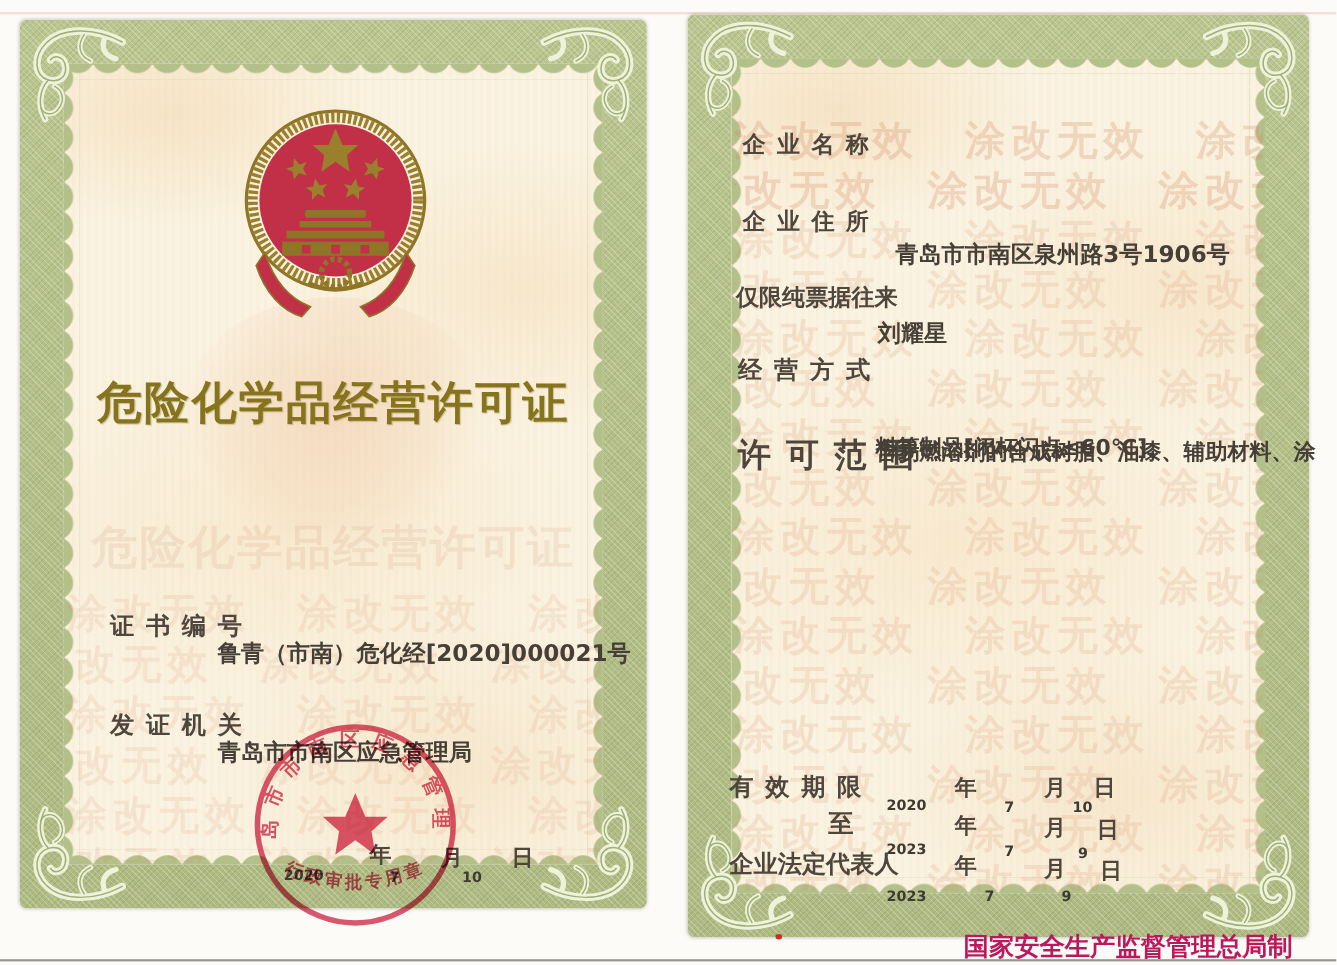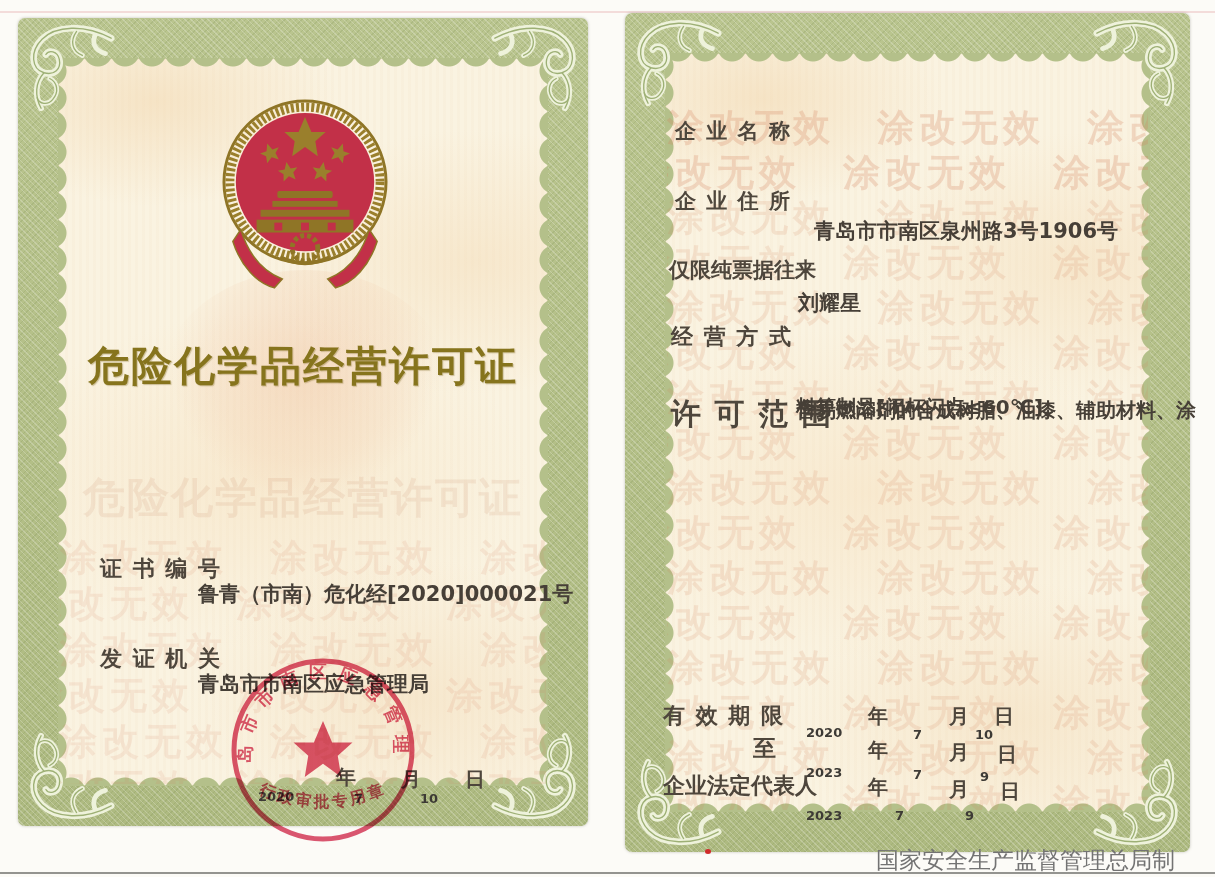--- a/index.html
+++ b/index.html
@@ -60,21 +60,21 @@
   
   .lbl{font-weight:bold;color:#4e463c;font-size:21px;white-space:nowrap;word-spacing:3px;}
   .val{font-weight:bold;color:#463f37;font-size:21px;white-space:nowrap;}
   .val.sm{font-size:20px;}
   .unit{font-weight:bold;font-size:20px;color:#4e463c;}
   .num{font-weight:bold;font-size:13px;color:#3d3a35;}
   .title{top:294px;left:0;right:0;text-align:center;font-size:41px;font-weight:bold;
     color:#86741d;letter-spacing:2px;text-shadow:1px 1px 1px rgba(120,96,24,.35);white-space:nowrap;}
   .subtitle{top:362px;left:0;right:0;text-align:center;font-size:24px;font-weight:bold;
     color:#8a7820;letter-spacing:4px;white-space:nowrap;}
-  .footer{left:876px;top:845px;font-size:23px;font-weight:normal;color:#737373;white-space:nowrap;}
+  .footer{left:876px;top:845px;font-size:23px;font-weight:bold;color:#be185d;white-space:nowrap;}
   .stamp{left:205px;top:632px;width:200px;height:200px;mix-blend-mode:multiply;opacity:.88;}
   .emblem{left:203px;top:74px;width:168px;height:200px;}
   .pink-line{left:0;top:11px;width:1215px;height:2px;background:rgba(231,175,175,.4);}
   .bottom-line{left:0;top:872px;width:1215px;height:2px;background:#949490;}
   .red-dot{left:705px;top:849px;width:6px;height:5px;border-radius:50%;background:#d02a2a;}
 </style>
 </head>
 <body>
 
 <svg width="0" height="0" style="position:absolute">

